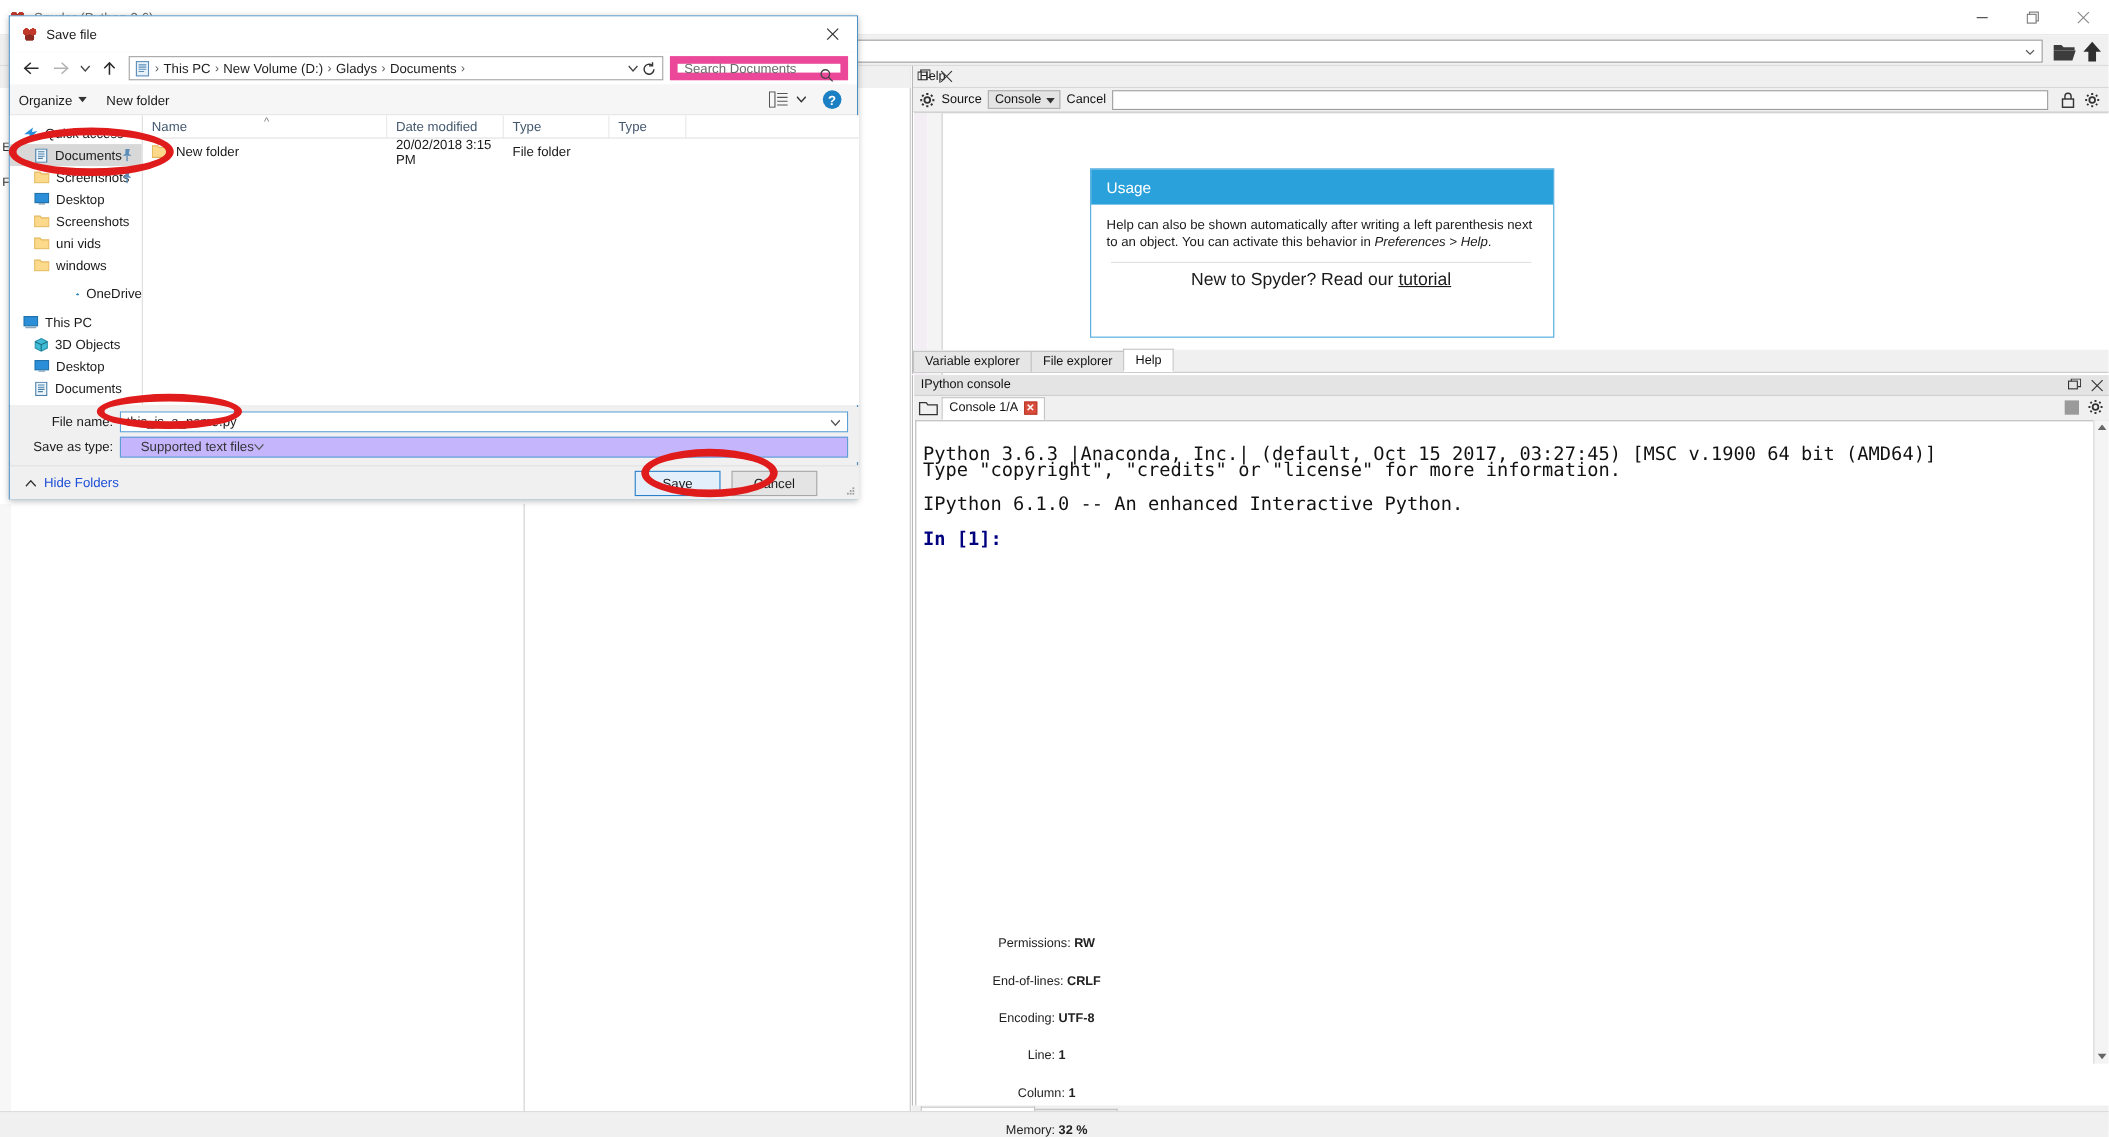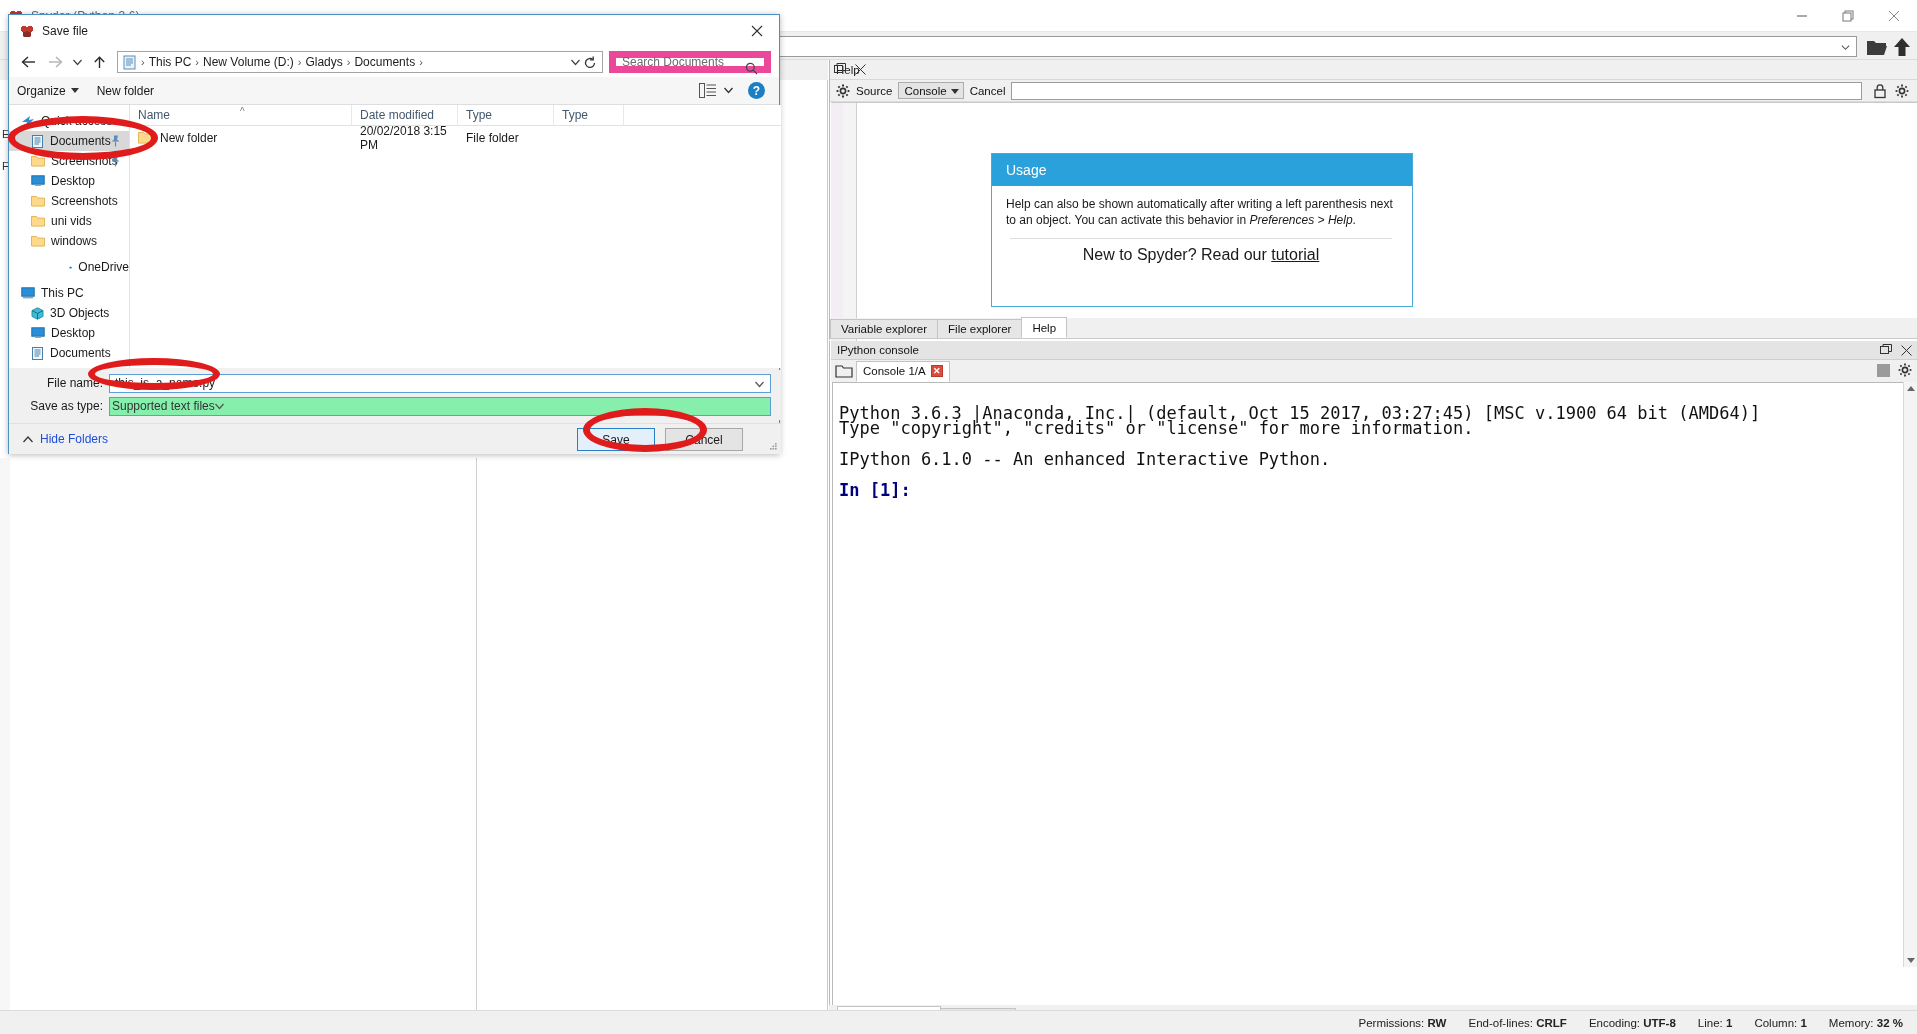--- a/index.html
+++ b/index.html
@@ -179,21 +179,21 @@
   .bottom-tabs{
     position:absolute; left:829px; top:1005px; width:1088px; height:22px;
     background:#f0f0f0; display:flex; align-items:flex-end; padding-left:8px;
   }
 
   
   .statusbar{
     position:absolute; left:0; top:1010px; width:1917px; height:24px;
     background:#f0f0f0; border-top:1px solid #dcdcdc;
     display:flex; align-items:center; justify-content:flex-end; gap:22px;
-    padding-right:14px; font-size:11.5px; color:#222;
+    padding-right:14px; font-size:11.5px; color:#222;flex-direction:column;
   }
   .statusbar b{ font-weight:bold; }
 
   
   .dialog{
     position:absolute; left:8px; top:14px; width:772px; height:440px;
     background:#f0f0f0; border:1px solid #4a90c4;
     box-shadow:0 1px 6px rgba(0,0,0,.28);
   }
   .dlg-title{
@@ -280,22 +280,22 @@
 
   .dlg-fields{ position:absolute; left:0; top:355px; width:772px; height:50px; background:#f0f0f0; }
   .fld-row{ height:20px; display:flex; align-items:center; margin-top:3px; }
   .fld-label{ width:100px; text-align:right; font-size:12px; color:#1a1a1a; padding-right:6px; }
   .fld-input{
     flex:1; height:19px; background:#fff; border:1px solid #5c9fd6; margin-right:10px;
     font-size:12px; color:#1a1a1a; display:flex; align-items:center; padding-left:5px; position:relative;
   }
   .fld-input .dcaret{ position:absolute; right:6px; top:6px; }
   .fld-combo{
-    flex:1; height:19px; background:#86efac; border:1px solid #5c9fd6; margin-right:10px;
-    font-size:12px; color:#333; display:flex; align-items:center; padding-left:2px; position:relative;
+    flex:1; height:19px; background:#c4b5fd; border:1px solid #5c9fd6; margin-right:10px;
+    font-size:12px; color:#333; display:flex; align-items:center; padding-left:18px; position:relative;
   }
   .dlg-footer{
     position:absolute; left:0; top:408px; width:772px; height:31px;
     background:#f0f0f0; display:flex; align-items:center; border-top:1px solid #e0e0e0;
   }
   .hide-folders{ font-size:12px; color:#1d4ed8; margin-left:14px; display:flex; align-items:center; gap:7px; }
   .dlg-btns{ position:absolute; right:38px; top:4px; display:flex; gap:10px; }
   .btn{
     width:78px; height:23px; font-size:12px; color:#1a1a1a;
     display:flex; align-items:center; justify-content:center;

